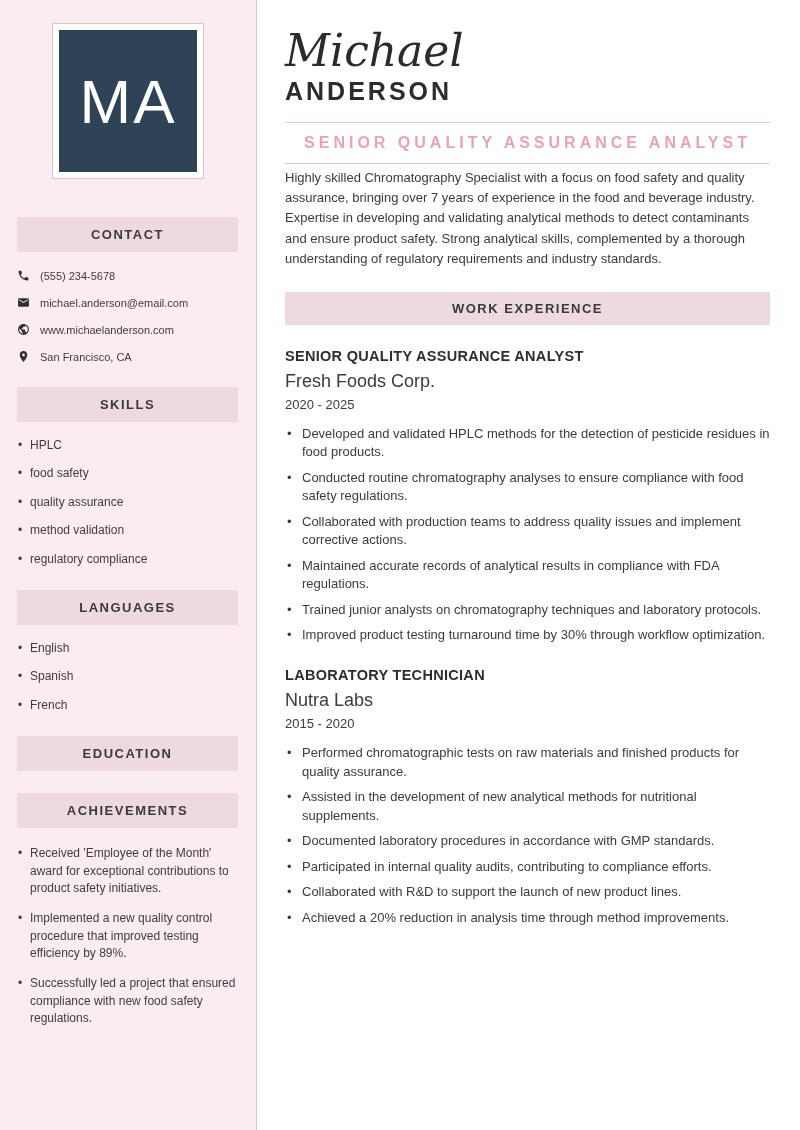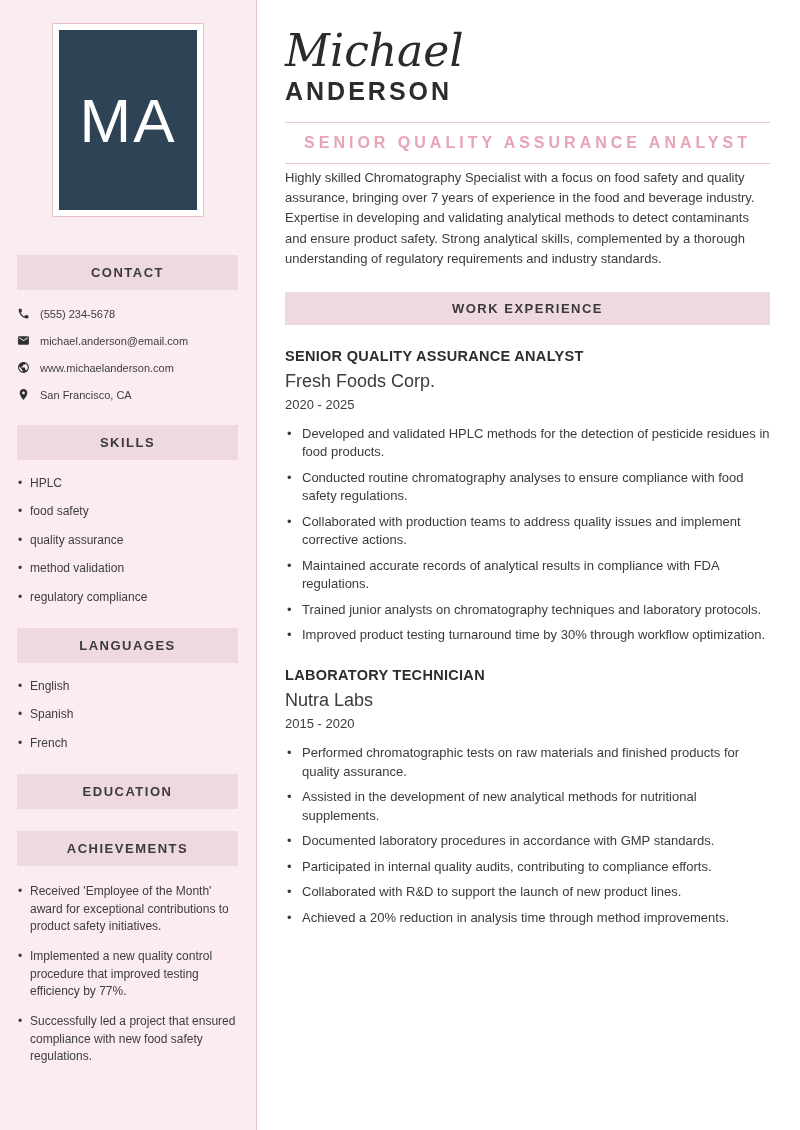--- a/index.html
+++ b/index.html
@@ -14,21 +14,21 @@
 
   
   .sidebar {
     width: 257px; height: 100%;
     background: #fbecf0;
     border-right: 1px solid #e0c2cb;
     padding-top: 23px;
     flex-shrink: 0;
   }
   .photo-frame {
-    width: 152px; height: 194px;
+    width: 152px; height: 156px;
     margin: 0 auto;
     background: #ffffff;
     border: 1px solid #e8c3ce;
     padding: 6px;
   }
   .photo-inner {
     width: 100%; height: 100%;
     background: #2f4356;
     display: flex; align-items: center; justify-content: center;
   }
@@ -212,21 +212,21 @@
       <li>English</li>
       <li>Spanish</li>
       <li>French</li>
     </ul>
 
     <div class="side-band side-gap">EDUCATION</div>
 
     <div class="side-band side-gap">ACHIEVEMENTS</div>
     <ul class="side-list achievements">
       <li>Received 'Employee of the Month' award for exceptional contributions to product safety initiatives.</li>
-      <li>Implemented a new quality control procedure that improved testing efficiency by 77%.</li>
+      <li>Implemented a new quality control procedure that improved testing efficiency by 89%.</li>
       <li>Successfully led a project that ensured compliance with new food safety regulations.</li>
     </ul>
   </aside>
 
   <main class="main">
 
     <div class="first-name">Michael</div>
     <div class="last-name">ANDERSON</div>
 
     <div class="title-band">

